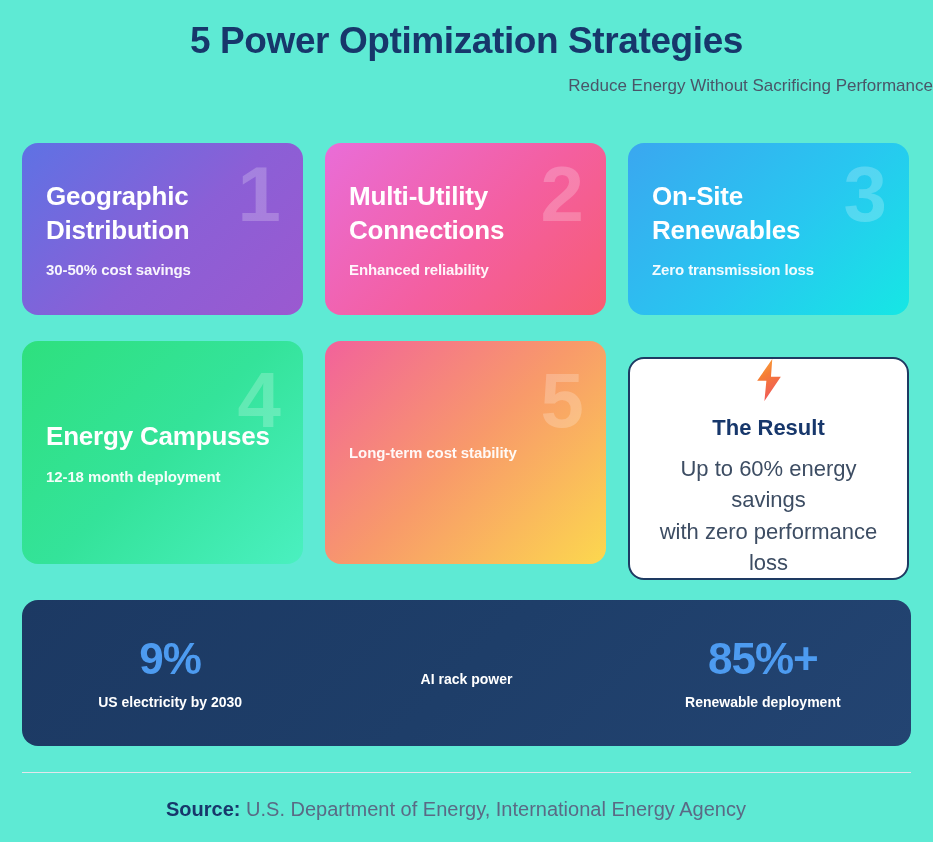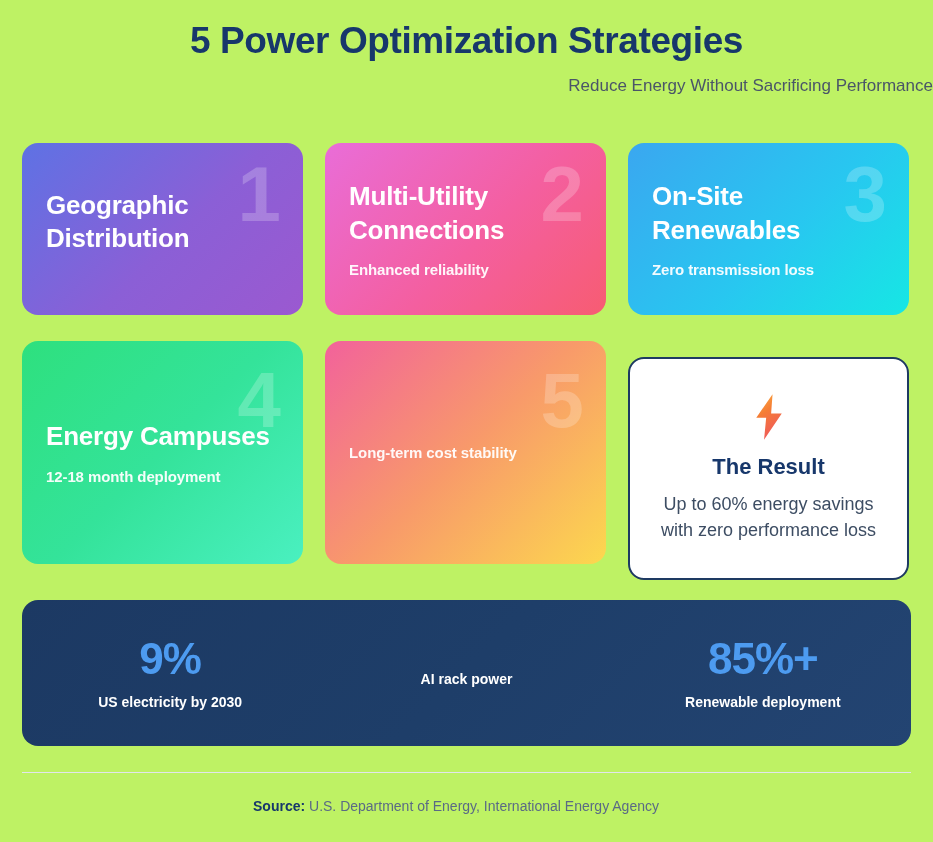--- a/index.html
+++ b/index.html
@@ -12,21 +12,21 @@
     height: 842px;
     font-family: "Liberation Sans", sans-serif;
     color: #1e3a62;
     overflow: hidden;
   }
   .page {
     position: relative;
     width: 933px;
     height: 842px;
     box-sizing: border-box;
-    background: #bef264;
+    background: #5eead4;
   }
 
   
   .header {
     padding-top: 18px;
     text-align: center;
   }
   .main-title {
     font-size: 37px;
     font-weight: bold;
@@ -127,21 +127,21 @@
     width: 34px;
     height: 46px;
   }
   .result-title {
     font-size: 22px;
     font-weight: bold;
     color: #17376b;
     margin: 0 0 12px 0;
   }
   .result-text {
-    font-size: 18px;
+    font-size: 22px;
     color: #3d4d63;
     line-height: 1.42;
     margin: 0;
     white-space: pre-line;
   }
 
   
   .stats-bar {
     position: absolute;
     left: 22px;
@@ -181,21 +181,21 @@
     width: 889px;
     height: 1px;
     background: #e2e6ec;
   }
   .footer {
     position: absolute;
     left: 0;
     top: 798px;
     width: 912px;
     text-align: center;
-    font-size: 14px;
+    font-size: 20px;
     color: #5a6a85;
   }
   .footer b {
     color: #17376b;
     font-weight: bold;
   }
 </style>
 </head>
 <body>
 
@@ -206,20 +206,21 @@
     <p class="subtitle">Reduce Energy Without Sacrificing Performance</p>
   </div>
 
   <div class="grid">
 
     <div class="grid-row row1">
       <div class="card card-1">
         <span class="card-number">1</span>
         <h2 class="card-title">Geographic
 Distribution</h2>
+        <p class="card-sub">30-50% cost savings</p>
       </div>
 
       <div class="card card-2">
         <span class="card-number">2</span>
         <h2 class="card-title">Multi-Utility
 Connections</h2>
         <p class="card-sub">Enhanced reliability</p>
       </div>
 
       <div class="card card-3">

